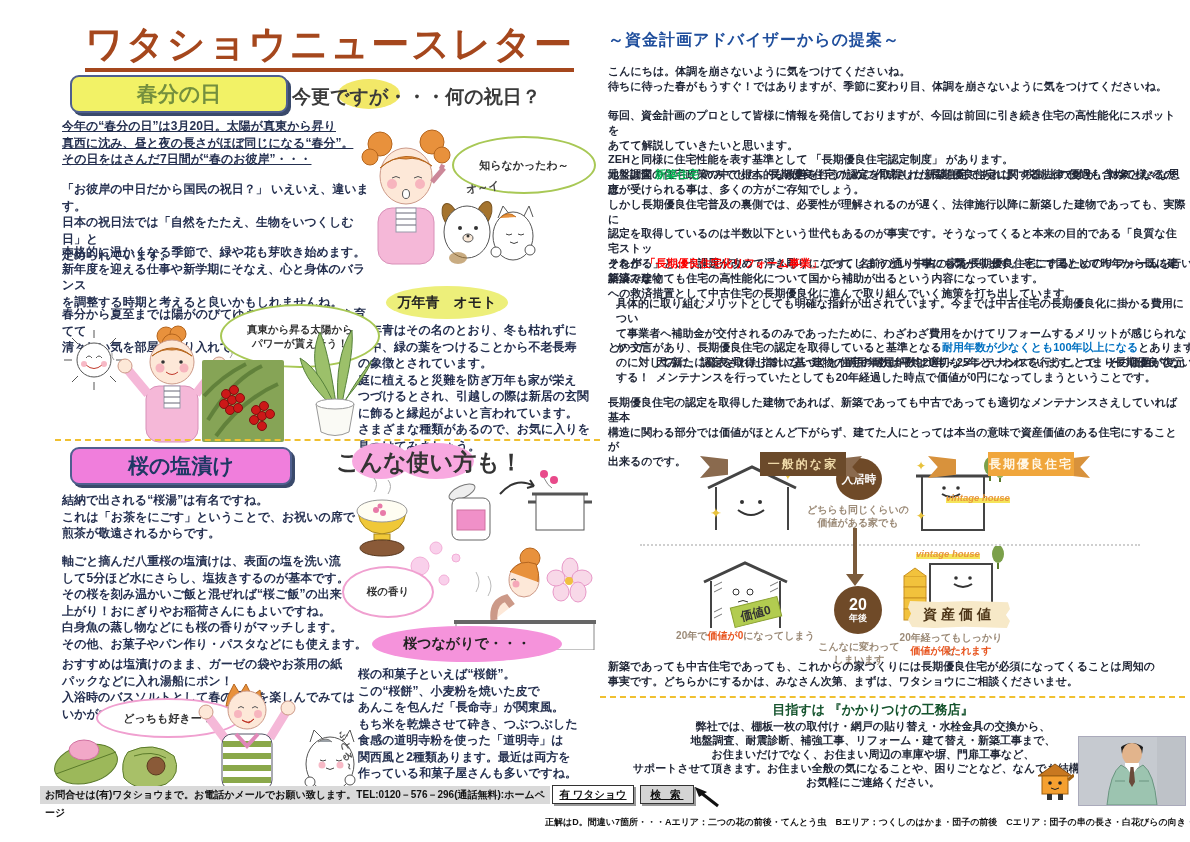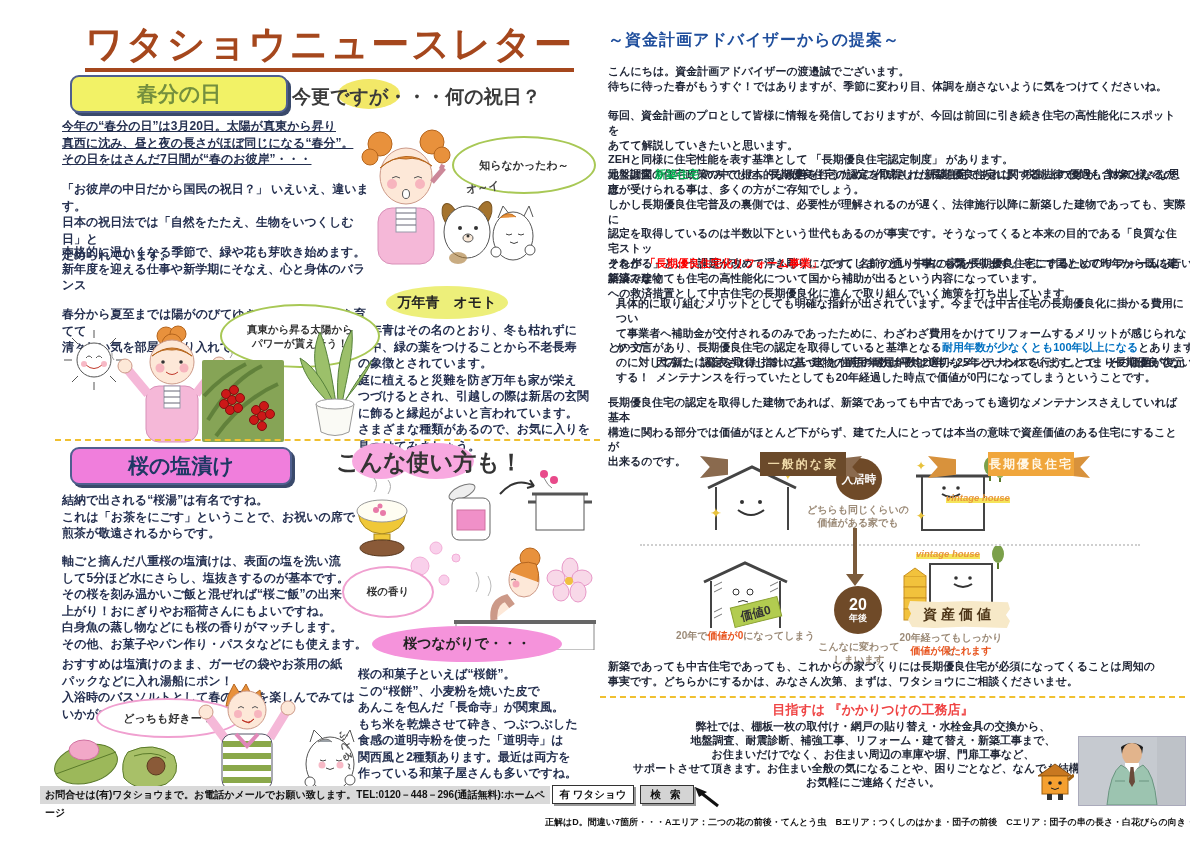--- a/index.html
+++ b/index.html
@@ -41,21 +41,21 @@
   #sh-p3{left:62px;top:244px;width:315px;} #sh-p4{left:62px;top:306px;width:315px;}
   #sk-p1{left:62px;top:492px;width:315px;} #sk-p2{left:62px;top:553px;width:315px;}
   #sk-p3{left:62px;top:656px;width:315px;}
   .dashed{border-top:2px dashed #F0C030;height:0;}
   #sep1{left:55px;top:439px;width:545px;}
   #sep2{left:600px;top:696px;width:585px;}
   
   #fbar{left:40px;top:786px;width:505px;height:18px;background:#D9D9D9;font-size:10px;
         line-height:18px;padding-left:5px;color:#111;}
   .fbox{height:17px;line-height:17px;text-align:center;font-size:10.5px;color:#111;
-        border:1.5px solid #333;box-shadow:2px 2px 0 #999;}
+        border:1.5px solid #333;box-shadow:2px 2px 0 #999;text-decoration:underline;}
   #fbox1{left:552px;top:785px;width:80px;background:#fff;}
   #fbox2{left:640px;top:785px;width:52px;background:#D4D4D4;letter-spacing:3px;}
   
   #rtitle{left:608px;top:30px;font-size:16px;color:#1F4E9C;letter-spacing:1px;}
   #ra{left:608px;top:64px;width:578px;} #rb1{left:608px;top:108px;width:578px;}
   #rbg{left:608px;top:167.2px;} #rb2{left:608px;top:182px;width:578px;}
   #rbr{left:608px;top:256px;} #rb3{left:608px;top:270.8px;width:578px;}
   #rc1{left:608px;top:296px;width:578px;margin-left:8px;} #rcb{left:608px;top:340.4px;}
   #rc2{left:608px;top:355.2px;width:578px;margin-left:48px;} #rd{left:608px;top:395px;width:578px;}
   #re{left:608px;top:659px;width:578px;}
@@ -86,21 +86,21 @@
   #arrow-line{left:853px;top:528px;width:0;height:48px;border-left:4px solid #7B5B3B;}
   #arrow-head{left:846px;top:574px;width:0;height:0;border-left:9px solid transparent;
               border-right:9px solid transparent;border-top:12px solid #7B5B3B;}
   #dotline{left:640px;top:544px;width:500px;border-top:2px dotted #CFCFCF;height:0;}
   #banner{left:908px;top:601px;width:102px;height:27px;background:#F7E9C8;color:#4A3214;
           font-size:14px;letter-spacing:4px;text-align:center;line-height:27px;
           clip-path:polygon(2% 0,30% 4%,60% 0,98% 5%,100% 30%,96% 52%,100% 74%,97% 100%,55% 95%,25% 100%,4% 96%,0 70%,3% 46%,0 24%);}
   .vintage{font-style:italic;font-size:9.5px;color:#E8963C;
            background:linear-gradient(transparent 55%,#F5E45A 55%);white-space:nowrap;}
   #vint1{left:946px;top:492px;} #vint2{left:916px;top:548px;}
-  #ktitle{left:608px;top:701px;width:530px;text-align:center;font-size:13px;color:#ef4444;}
+  #ktitle{left:608px;top:701px;width:530px;text-align:center;font-size:13px;color:#14532d;}
   #klines{left:618px;top:719px;width:510px;text-align:center;font-size:11px;line-height:14px;color:#222838;}
   #answer{left:545px;top:816px;width:645px;font-size:9px;color:#111;white-space:nowrap;}
   #photo{left:1078px;top:736px;width:106px;height:68px;border:1px solid #AAB;}
   svg text{font-family:"Liberation Sans","DejaVu Sans",sans-serif;}
 </style>
 </head>
 <body>
 
 <div id="page">
 
@@ -116,20 +116,21 @@
       <div>その日をはさんだ7日間が“春のお彼岸”・・・</div>
     </div>
   <div class="abs jp12" id="sh-p2">
       <div>「お彼岸の中日だから国民の祝日？」 いえいえ、違います。</div>
       <div>日本の祝日法では「自然をたたえ、生物をいつくしむ日」と</div>
       <div>定められています。</div>
     </div>
   <div class="abs jp12" id="sh-p3">
       <div>本格的に温かくなる季節で、緑や花も芽吹き始めます。</div>
       <div>新年度を迎える仕事や新学期にそなえ、心と身体のバランス</div>
+      <div>を調整する時期と考えると良いかもしれませんね。</div>
     </div>
   <div class="abs jp12" id="sh-p4">
       <div>春分から夏至までは陽がのびてゆきます。観葉植物を育てて</div>
       <div>清々しい気を部屋に取り入れてみましょう。</div>
     </div>
 
   <div class="abs" style="left:352px;top:126px;">
     <svg width="110" height="140" viewBox="0 0 110 140">
       <g fill="#E8913C" stroke="#B5651D">
           <circle cx="28" cy="18" r="12"></circle>
@@ -400,34 +401,34 @@
       <path d="M28,40 q3,2 6,0 M44,40 q3,2 6,0" stroke="#444" fill="none"></path>
       <path d="M34,48 q4,3 8,0" stroke="#444" fill="none"></path>
       <circle cx="30" cy="45" r="3.5" fill="#F5A8B8" opacity="0.8"></circle>
         <circle cx="48" cy="45" r="3.5" fill="#F5A8B8" opacity="0.8"></circle>
       <circle cx="18" cy="62" r="5" fill="#fff" stroke="#555"></circle>
         <circle cx="58" cy="60" r="5" fill="#fff" stroke="#555"></circle>
     </svg>
   </div>
   <div class="abs" id="futoru">ふとる～</div>
 
-  <div class="abs" id="fbar">お問合せは(有)ワタショウまで。お電話かメールでお願い致します。TEL:0120－448－296(通話無料):ホームページ</div>
+  <div class="abs" id="fbar">お問合せは(有)ワタショウまで。お電話かメールでお願い致します。TEL:0120－576－296(通話無料):ホームページ</div>
   <div class="abs fbox" id="fbox1">有 ワタショウ</div>
   <div class="abs fbox" id="fbox2">検 索</div>
   <div class="abs" style="left:694px;top:786px;">
     <svg width="26" height="22" viewBox="0 0 26 22">
       <path d="M24,20 L6,6" stroke="#111" stroke-width="3" fill="none"></path>
       <path d="M1,1 L13,6 L5,11 Z" fill="#111"></path>
     </svg>
   </div>
 
   <div class="abs" id="rtitle">～資金計画アドバイザーからの提案～</div>
 
   <div class="abs jp11" id="ra">
-      <div>こんにちは。資金計画アドバイザーの渡邉誠でございます。</div>
+      <div>こんにちは。体調を崩さないように気をつけてくださいね。</div>
       <div>待ちに待った春がもうすぐ！ではありますが、季節に変わり目、体調を崩さないように気をつけてくださいね。</div>
     </div>
   <div class="abs jp11" id="rb1">
       <div>毎回、資金計画のプロとして皆様に情報を発信しておりますが、今回は前回に引き続き住宅の高性能化にスポットを</div>
       <div>あてて解説していきたいと思います。</div>
       <div>ZEHと同様に住宅性能を表す基準として 「長期優良住宅認定制度」 があります。</div>
       <div>元々は国の住宅政策の中で根本的な改善を行うために作成された長期優良住宅に関する法律ですが、対象となるのは</div>
     </div>
   <div class="abs jp11 line" id="rbg"><span>地盤調査 </span><span class="green">新築住宅</span><span> のみでした。長期優良住宅の認定を取得した新築住宅であれば、税制上の優遇も含めて様々な恩</span></div>
   <div class="abs jp11" id="rb2">

